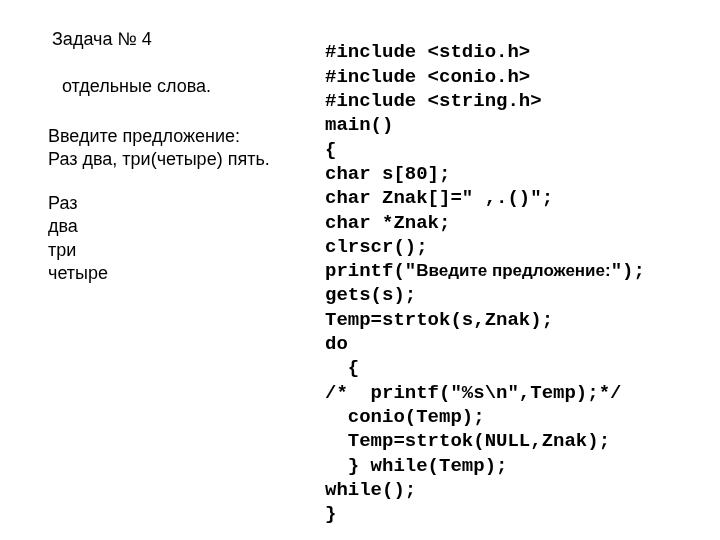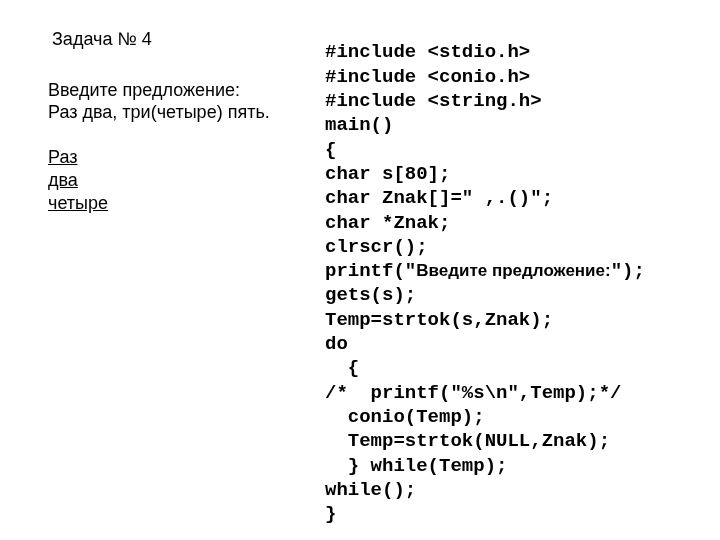--- a/index.html
+++ b/index.html
@@ -29,21 +29,21 @@
     line-height: 1.25;
   }
   .left .title {
     margin: 4px 0 24px 4px;
   }
   .left .problem {
     margin: 0 0 28px 4px;
   }
   .left .problem-l2 { padding-left: 10px; }
   .left .io { margin: 0 0 22px 0; }
-  .left .words div { line-height: 1.3; text-decoration: underline; }
+  .left .words div { line-height: 1.3; }
   .right {
     flex: 1 1 auto;
     padding-top: 0;
     font-family: "Courier New", Courier, monospace;
     font-size: 19px;
     font-weight: bold;
     line-height: 1.28;
     white-space: pre;
   }
   .code-line { white-space: pre; }
@@ -55,30 +55,32 @@
 </style>
 </head>
 <body>
 
 <div class="page">
 
   <div class="left">
     <div class="title">Задача № 4</div>
 
     <div class="problem">
+      <div class="problem-l2">отдельные слова.</div>
     </div>
 
     <div class="io">
       <div>Введите предложение:</div>
       <div>Раз два, три(четыре) пять.</div>
     </div>
 
     <div class="words">
       <div>Раз</div>
       <div>два</div>
+      <div>три</div>
       <div>четыре</div>
     </div>
   </div>
 
   <div class="right">
 <span class="code-line">#include &lt;stdio.h&gt;</span>
 <span class="code-line">#include &lt;conio.h&gt;</span>
 <span class="code-line">#include &lt;string.h&gt;</span>
 <span class="code-line">main()</span>
 <span class="code-line">{</span>

